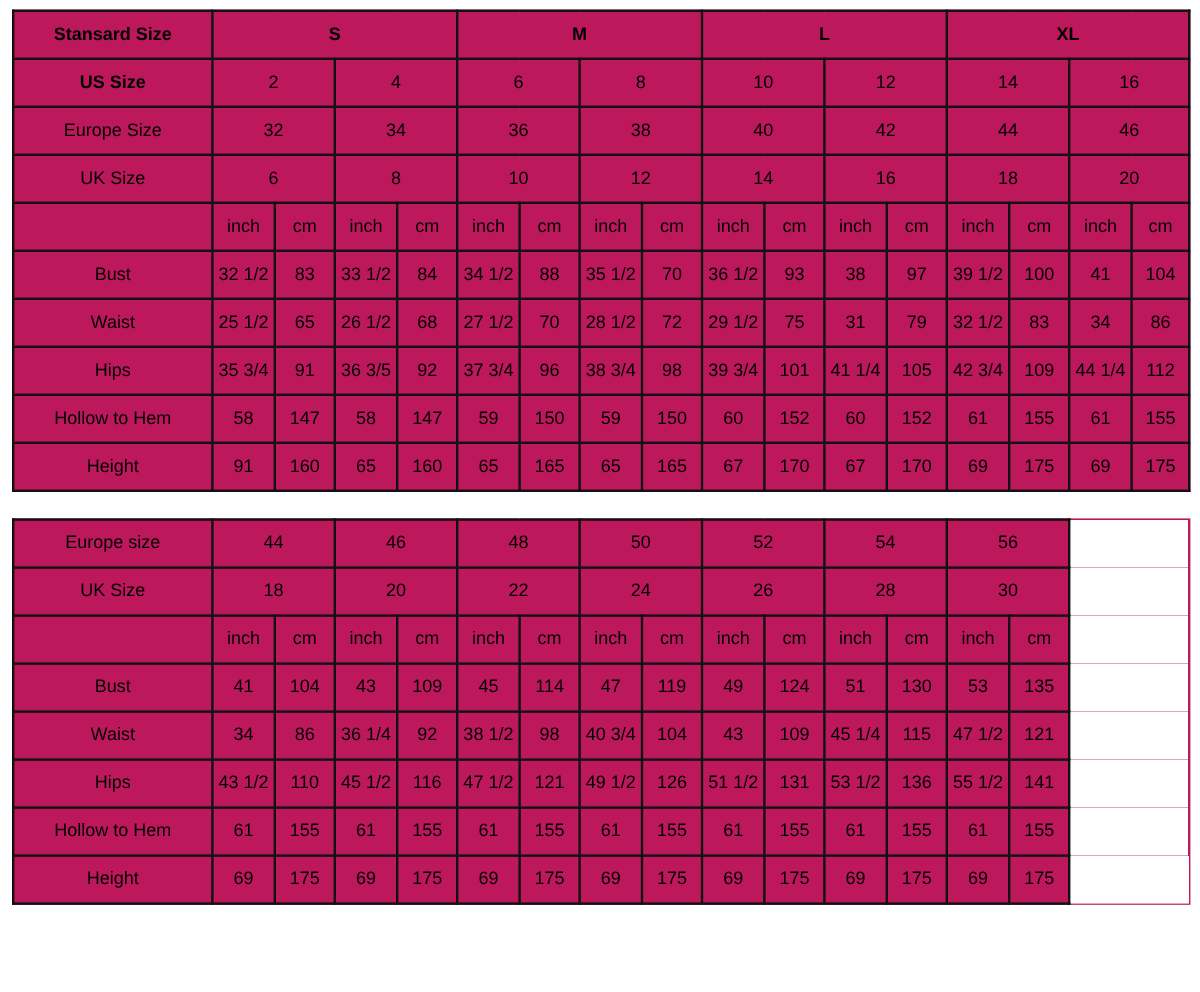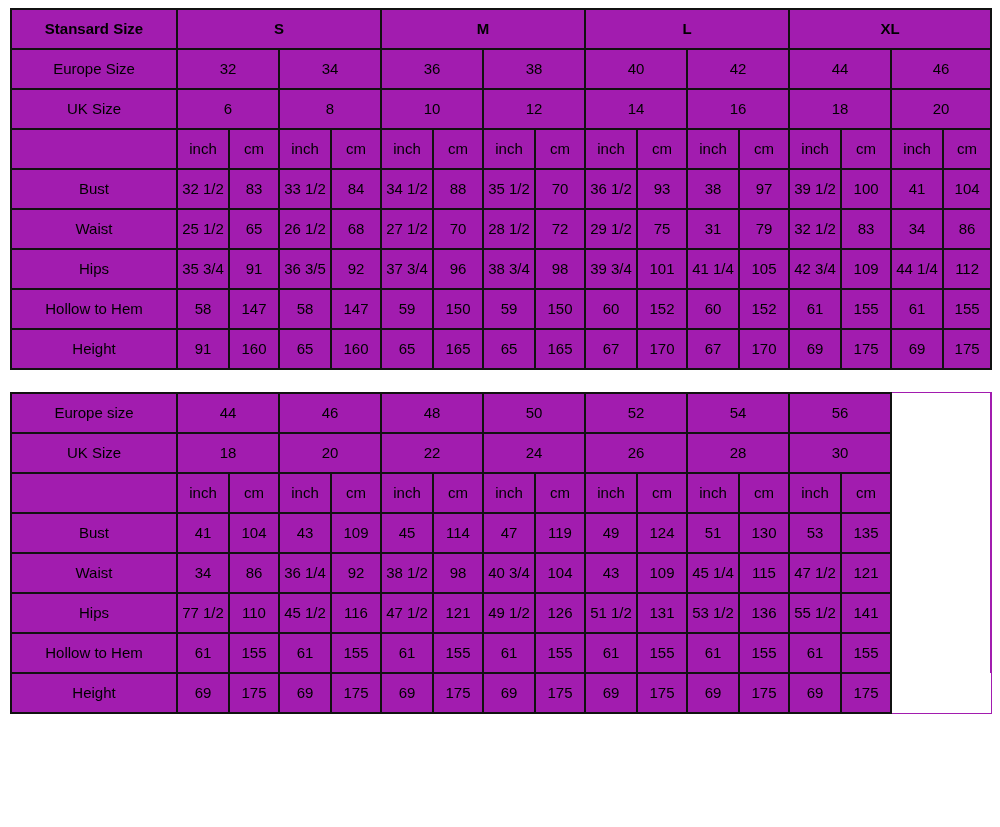--- a/index.html
+++ b/index.html
@@ -18,21 +18,21 @@
     width: 1000px;
     height: 827px;
     position: relative;
     box-sizing: border-box;
     padding: 8px 10px;
   }
   table.size-chart {
     border-collapse: collapse;
     table-layout: fixed;
     width: 980px;
-    background: #a21caf;
+    background: #be185d;
   }
   table.size-chart td {
     border: 2px solid #111111;
     text-align: center;
     vertical-align: middle;
     font-size: 15px;
     padding: 0;
     height: 38px;
     line-height: 1.1;
     white-space: nowrap;
@@ -96,20 +96,31 @@
     </colgroup>
     <tbody>
       <tr>
         <td class="hdr-label">Stansard Size</td>
         <td class="grp-hdr" colspan="4">S</td>
         <td class="grp-hdr" colspan="4">M</td>
         <td class="grp-hdr" colspan="4">L</td>
         <td class="grp-hdr" colspan="4">XL</td>
       </tr>
 
+      <tr>
+        <td class="hdr-label">US Size</td>
+        <td class="val" colspan="2">2</td>
+        <td class="val" colspan="2">4</td>
+        <td class="val" colspan="2">6</td>
+        <td class="val" colspan="2">8</td>
+        <td class="val" colspan="2">10</td>
+        <td class="val" colspan="2">12</td>
+        <td class="val" colspan="2">14</td>
+        <td class="val" colspan="2">16</td>
+      </tr>
 
       <tr>
         <td class="row-label">Europe Size</td>
         <td class="val" colspan="2">32</td>
         <td class="val" colspan="2">34</td>
         <td class="val" colspan="2">36</td>
         <td class="val" colspan="2">38</td>
         <td class="val" colspan="2">40</td>
         <td class="val" colspan="2">42</td>
         <td class="val" colspan="2">44</td>
@@ -349,21 +360,21 @@
         <td class="val">109</td>
         <td class="val-sm">45 1/4</td>
         <td class="val">115</td>
         <td class="val-sm">47 1/2</td>
         <td class="val">121</td>
         <td class="nb"></td>
       </tr>
 
       <tr>
         <td class="row-label">Hips</td>
-        <td class="val-sm">77 1/2</td>
+        <td class="val-sm">43 1/2</td>
         <td class="val">110</td>
         <td class="val-sm">45 1/2</td>
         <td class="val">116</td>
         <td class="val-sm">47 1/2</td>
         <td class="val">121</td>
         <td class="val-sm">49 1/2</td>
         <td class="val">126</td>
         <td class="val-sm">51 1/2</td>
         <td class="val">131</td>
         <td class="val-sm">53 1/2</td>

